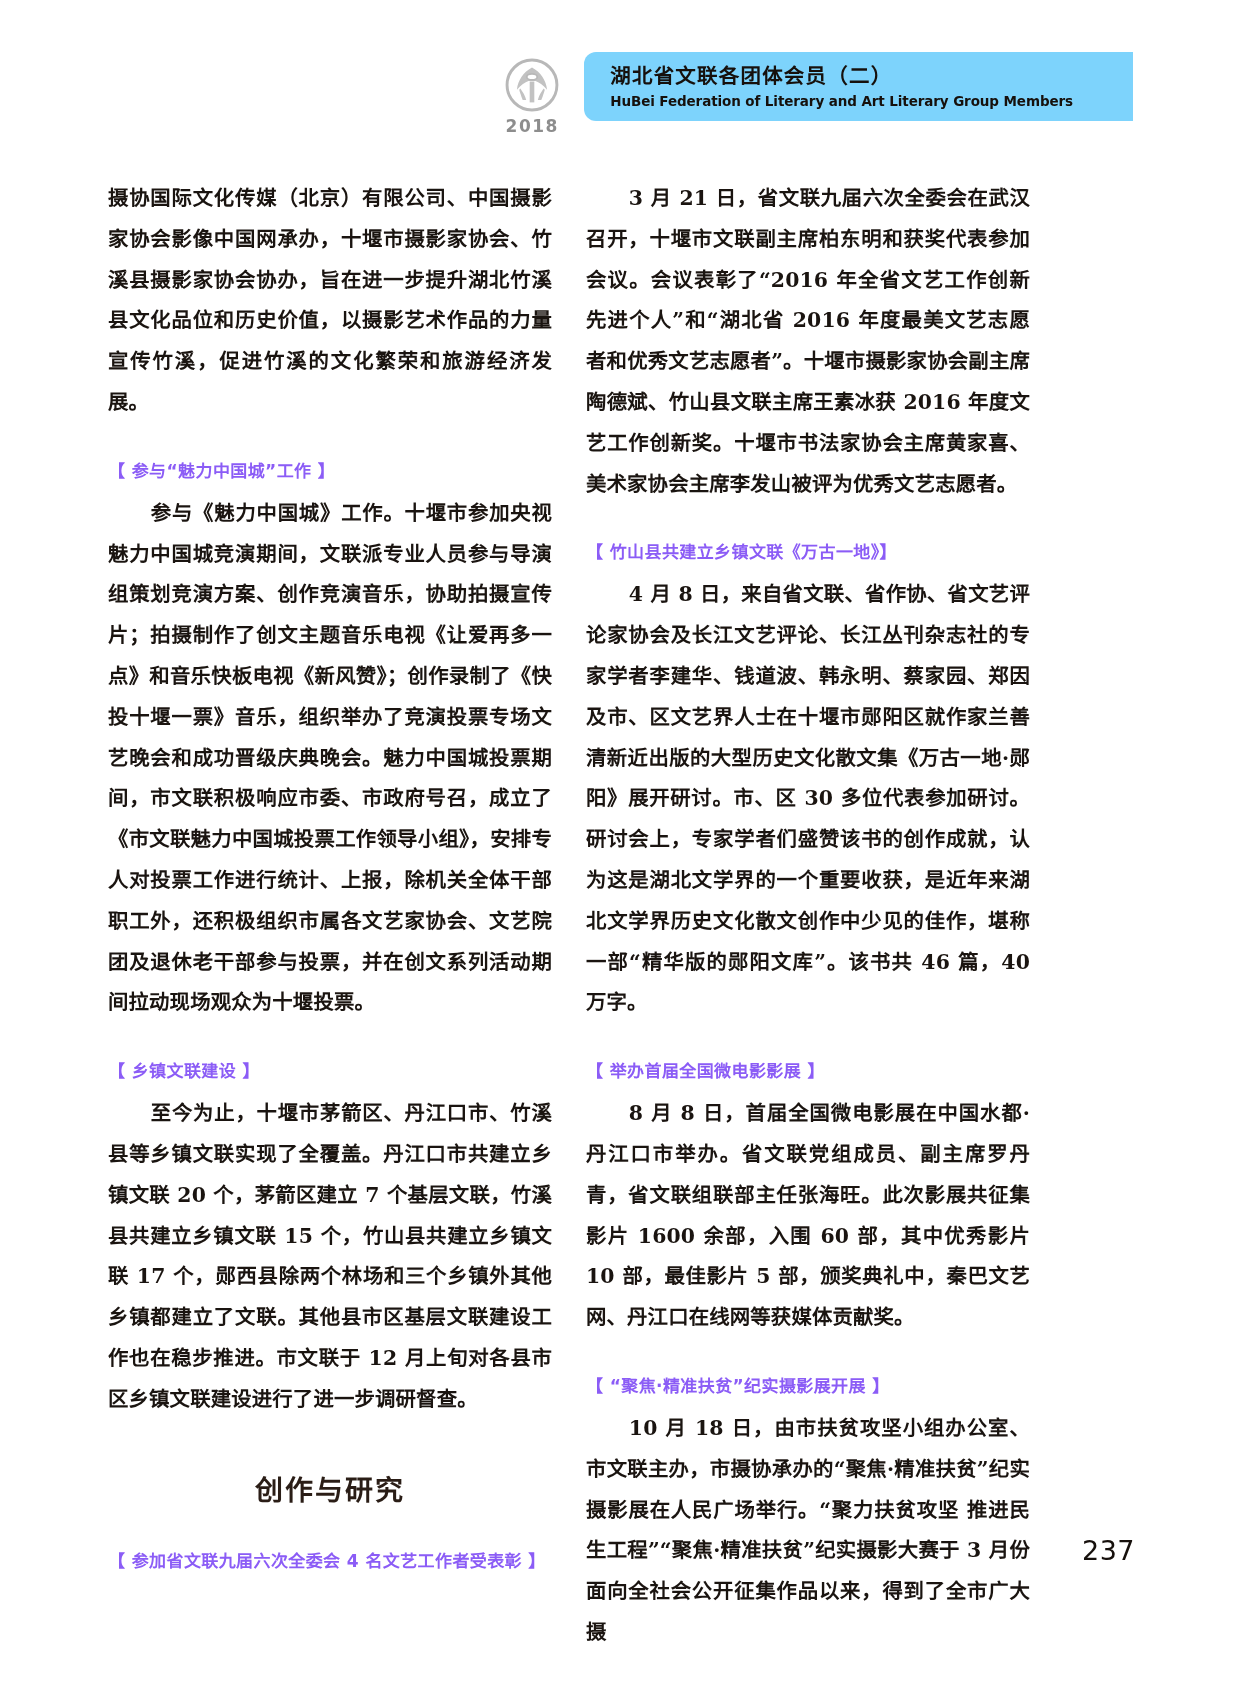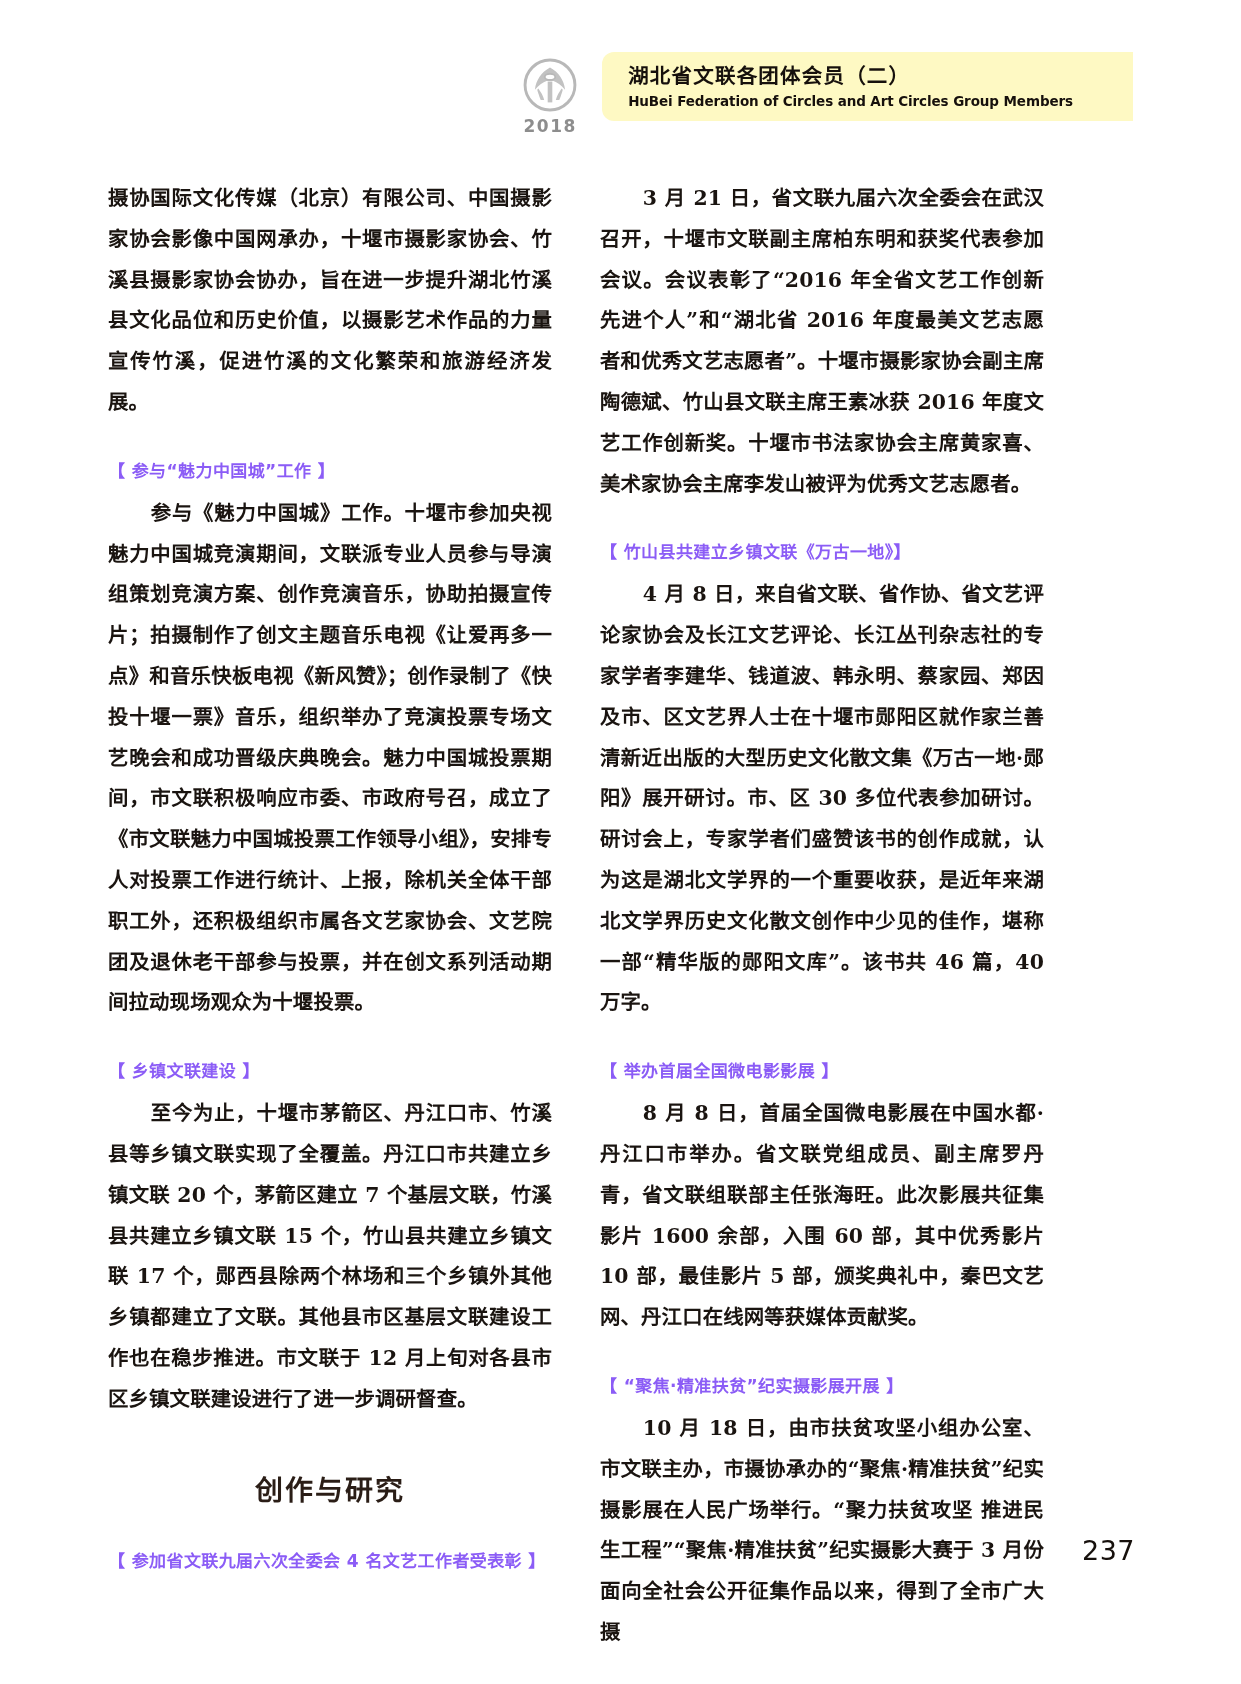--- a/index.html
+++ b/index.html
@@ -54,21 +54,21 @@
   .emblem-year {
     margin-top: 2px;
     font-family: "DejaVu Sans", "Liberation Sans", sans-serif;
     font-weight: 700;
     font-size: 17px;
     letter-spacing: 1.5px;
     color: #8d8d8d;
   }
   .header-plate {
     margin-left: 4px;
-    background: #fef9c3;
+    background: #7dd3fc;
     border-radius: 12px 0 0 12px;
     padding: 12px 60px 12px 26px;
     min-width: 440px;
   }
   .header-title-cn {
     font-family: "DejaVu Sans", "Liberation Sans", sans-serif;
     font-weight: 700;
     font-size: 20.5px;
     letter-spacing: 1.2px;
     color: #16100c;
@@ -86,21 +86,21 @@
   }
 
   
   .columns {
     position: absolute;
     top: 178px;
     left: 108px;
     width: 1025px;
     height: 1280px;
     display: flex;
-    gap: 48px;
+    gap: 34px;
   }
   .col {
     width: 444px;
     position: relative;
   }
 
   
   .para {
     font-size: 20.4px;
     line-height: 40.8px;
@@ -164,21 +164,21 @@
           <ellipse cx="50" cy="36" rx="9" ry="5" fill="#ffffff" stroke="#b8b8b8" stroke-width="3"></ellipse>
           <path d="M46 44 L54 44 L54 80 L46 80 Z" fill="#c2c2c2"></path>
           <path d="M30 56 C34 62 38 68 40 76 L34 76 C31 68 29 62 28 58 Z" fill="#c2c2c2"></path>
           <path d="M70 56 C66 62 62 68 60 76 L66 76 C69 68 71 62 72 58 Z" fill="#c2c2c2"></path>
         </svg>
         <div class="emblem-year">2018</div>
       </div>
 
       <div class="header-plate">
         <div class="header-title-cn">湖北省文联各团体会员（二）</div>
-        <div class="header-title-en">HuBei Federation of Circles and Art Circles Group Members</div>
+        <div class="header-title-en">HuBei Federation of Literary and Art Literary Group Members</div>
       </div>
 
     </div>
   </div>
 
   <div class="columns">
     <div class="col" id="col-left">
         <p class="para">摄协国际文化传媒（北京）有限公司、中国摄影家协会影像中国网承办，十堰市摄影家协会、竹溪县摄影家协会协办，旨在进一步提升湖北竹溪县文化品位和历史价值，以摄影艺术作品的力量宣传竹溪，促进竹溪的文化繁荣和旅游经济发展。</p>
         <h3 class="section-head gap-before-head">【 参与“魅力中国城”工作 】</h3>
         <p class="para indent gap-after-head">参与《魅力中国城》工作。十堰市参加央视魅力中国城竞演期间，文联派专业人员参与导演组策划竞演方案、创作竞演音乐，协助拍摄宣传片；拍摄制作了创文主题音乐电视《让爱再多一点》和音乐快板电视《新风赞》；创作录制了《快投十堰一票》音乐，组织举办了竞演投票专场文艺晚会和成功晋级庆典晚会。魅力中国城投票期间，市文联积极响应市委、市政府号召，成立了《市文联魅力中国城投票工作领导小组》，安排专人对投票工作进行统计、上报，除机关全体干部职工外，还积极组织市属各文艺家协会、文艺院团及退休老干部参与投票，并在创文系列活动期间拉动现场观众为十堰投票。</p>

